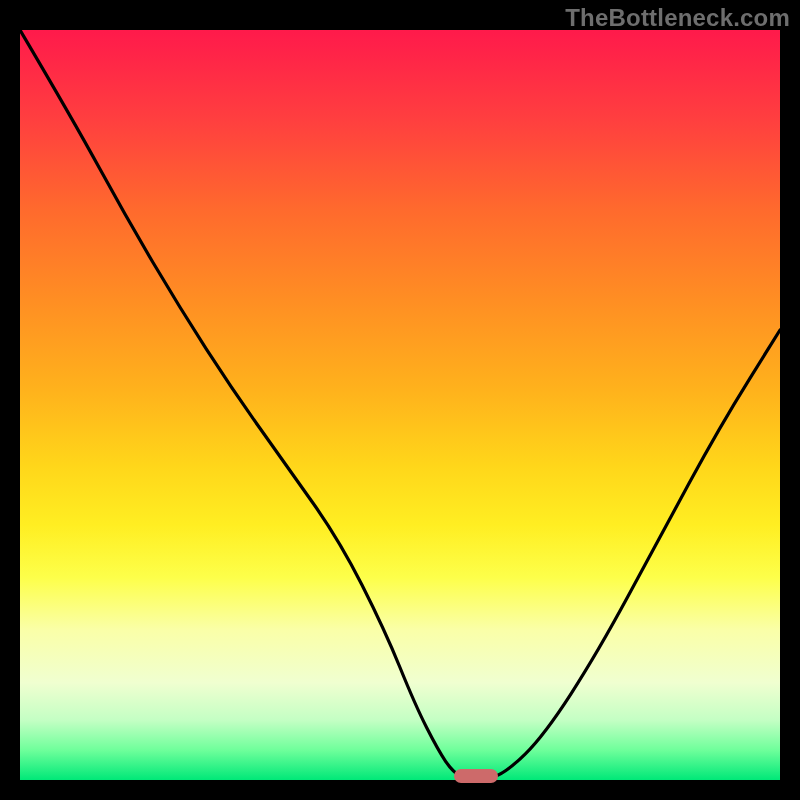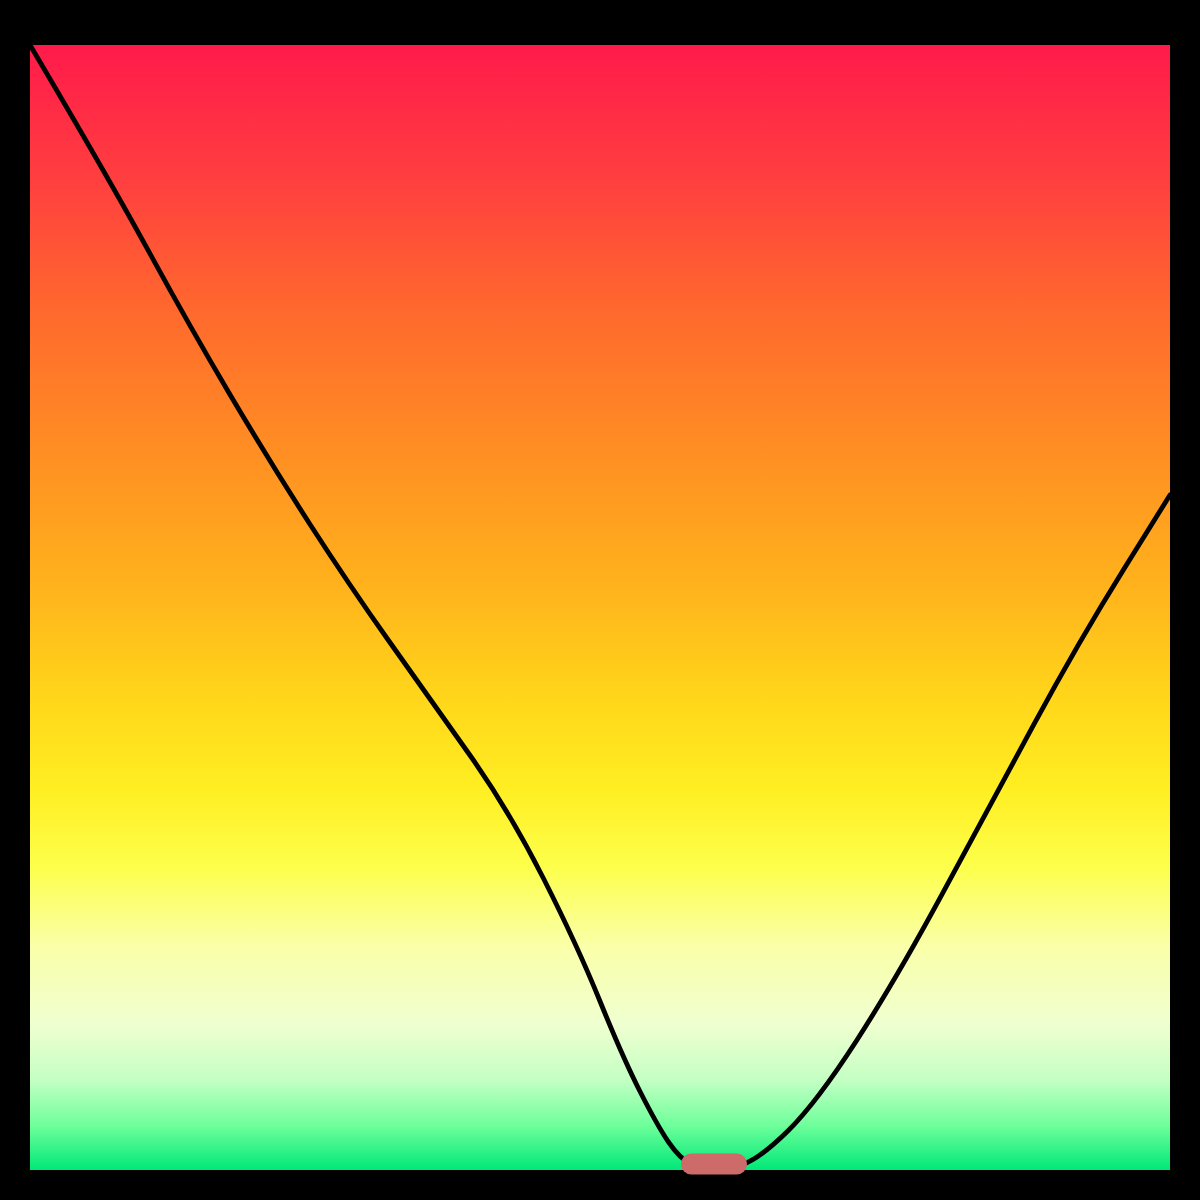--- a/index.html
+++ b/index.html
@@ -67,20 +67,21 @@
     background: #cd6a6a;
     z-index: 2;
     transform: translate(-50%, -50%);
   }
 </style>
 </head>
 <body>
 
 <div class="frame">
 
+  <div class="watermark">TheBottleneck.com</div>
 
   <div class="plot-area"></div>
 
   <svg class="curve" viewBox="0 0 760 750" preserveAspectRatio="none">
     <path fill="none" stroke="#000" stroke-width="3.2" stroke-linecap="round" stroke-linejoin="round" d="M 0.0 0.0 Q 53.2 90.0 79.8 138.8 Q 106.4 187.5 133.0 232.5 Q 159.6 277.5 186.2 318.8 Q 212.8 360.0 239.4 397.5 Q 266.0 435.0 292.6 472.5 Q 319.2 510.0 342.0 555.0 Q 364.8 600.0 380.0 637.5 Q 395.2 675.0 406.6 697.5 Q 418.0 720.0 425.6 731.3 Q 433.2 742.5 440.8 746.3 Q 448.4 750.0 456.0 750.0 Q 463.6 750.0 475.0 746.3 Q 486.4 742.5 505.4 723.8 Q 524.4 705.0 551.0 663.8 Q 577.6 622.5 608.0 566.3 Q 638.4 510.0 668.8 453.8 Q 699.2 397.5 729.6 348.8 T 760.0 300.0"></path>
   </svg>
 
   <div class="bottleneck-marker" style="left:476.0px; top:776.0px;"></div>
 
 </div>

